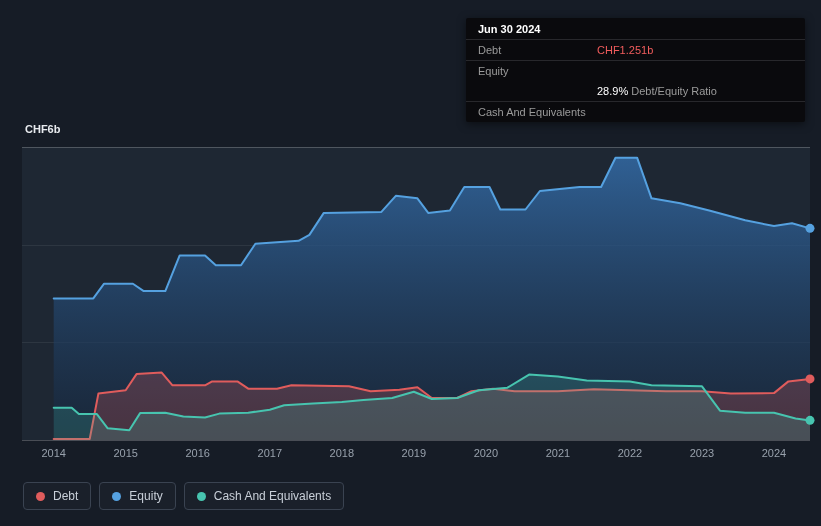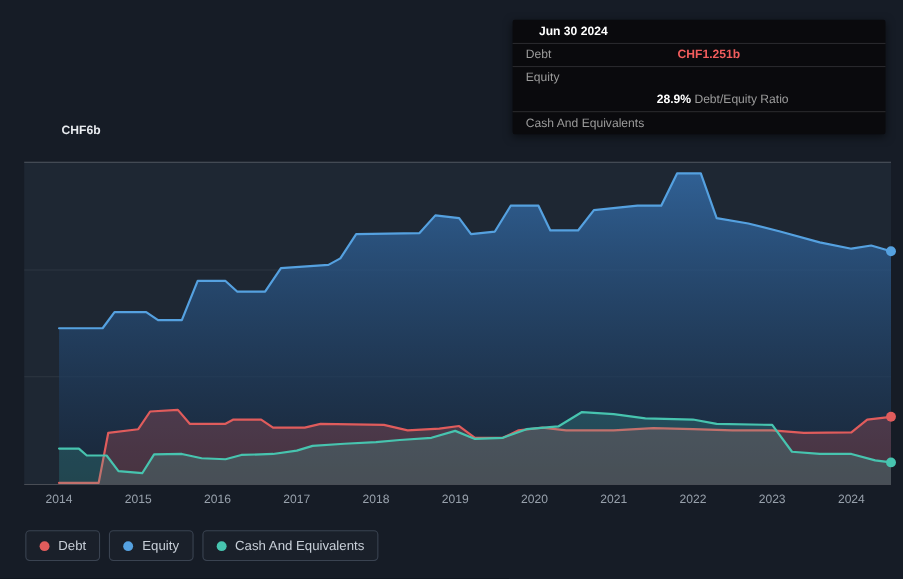--- a/index.html
+++ b/index.html
@@ -4,40 +4,40 @@
 <style>
   html,body{margin:0;padding:0;background:#10151d;}
   .page{
     position:relative;width:821px;height:526px;overflow:hidden;
     background:#161c26;
     font-family:"Liberation Sans",sans-serif;
     -webkit-font-smoothing:antialiased;
   }
   
   .y-label{position:absolute;left:25px;font-size:11px;font-weight:bold;color:#e8ebef;}
-  .y-label.top{top:113px;margin-left:31px;}
+  .y-label.top{top:123px;}
   .y-label.bottom{top:423px;}
   
   .plot-wrap{position:absolute;left:22px;top:147px;width:788px;height:323px;}
   svg.plot{overflow:visible;display:block;font-family:"Liberation Sans",sans-serif;}
   
   .tooltip{
     position:absolute;left:466px;top:18px;width:339px;
     background:#0a0a0d;border-radius:2px;color:#cfcfcf;font-size:11px;
     box-shadow:0 2px 8px rgba(0,0,0,0.5);
   }
   .tt-row{display:grid;grid-template-columns:131px 1fr;align-items:center;height:20px;padding:0 0;}
   .tt-row .lbl{padding-left:12px;color:#9b9b9b;}
-  .tt-row .val{font-weight:bold;margin-left:19px;}
-  .tt-date{height:21px;display:flex;align-items:center;padding-left:12px;color:#ffffff;font-weight:bold;margin-left:12px;}
+  .tt-row .val{font-weight:normal;}
+  .tt-date{height:21px;display:flex;align-items:center;padding-left:12px;color:#ffffff;font-weight:bold;}
   .tt-sep{border-top:1px solid #28282c;}
   .val-debt{color:#f25d5d;}
   .val-equity{color:#53a8f0;}
   .val-cash{color:#45cdb5;}
-  .ratio-num{color:#ffffff;font-weight:bold;}
+  .ratio-num{color:#ffffff;font-weight:normal;}
   .ratio-text{color:#9b9b9b;text-align:center;}
   
   .legend{position:absolute;left:23px;top:482px;display:flex;gap:8px;}
   .legend-item{
     display:flex;align-items:center;gap:8px;
     border:1px solid #3a4351;border-radius:4px;background:rgba(255,255,255,0.02);
     padding:0 12px;height:26px;color:#c8cfd8;font-size:12px;cursor:pointer;
   }
   .legend-dot{width:9px;height:9px;border-radius:50%;}
 </style>

